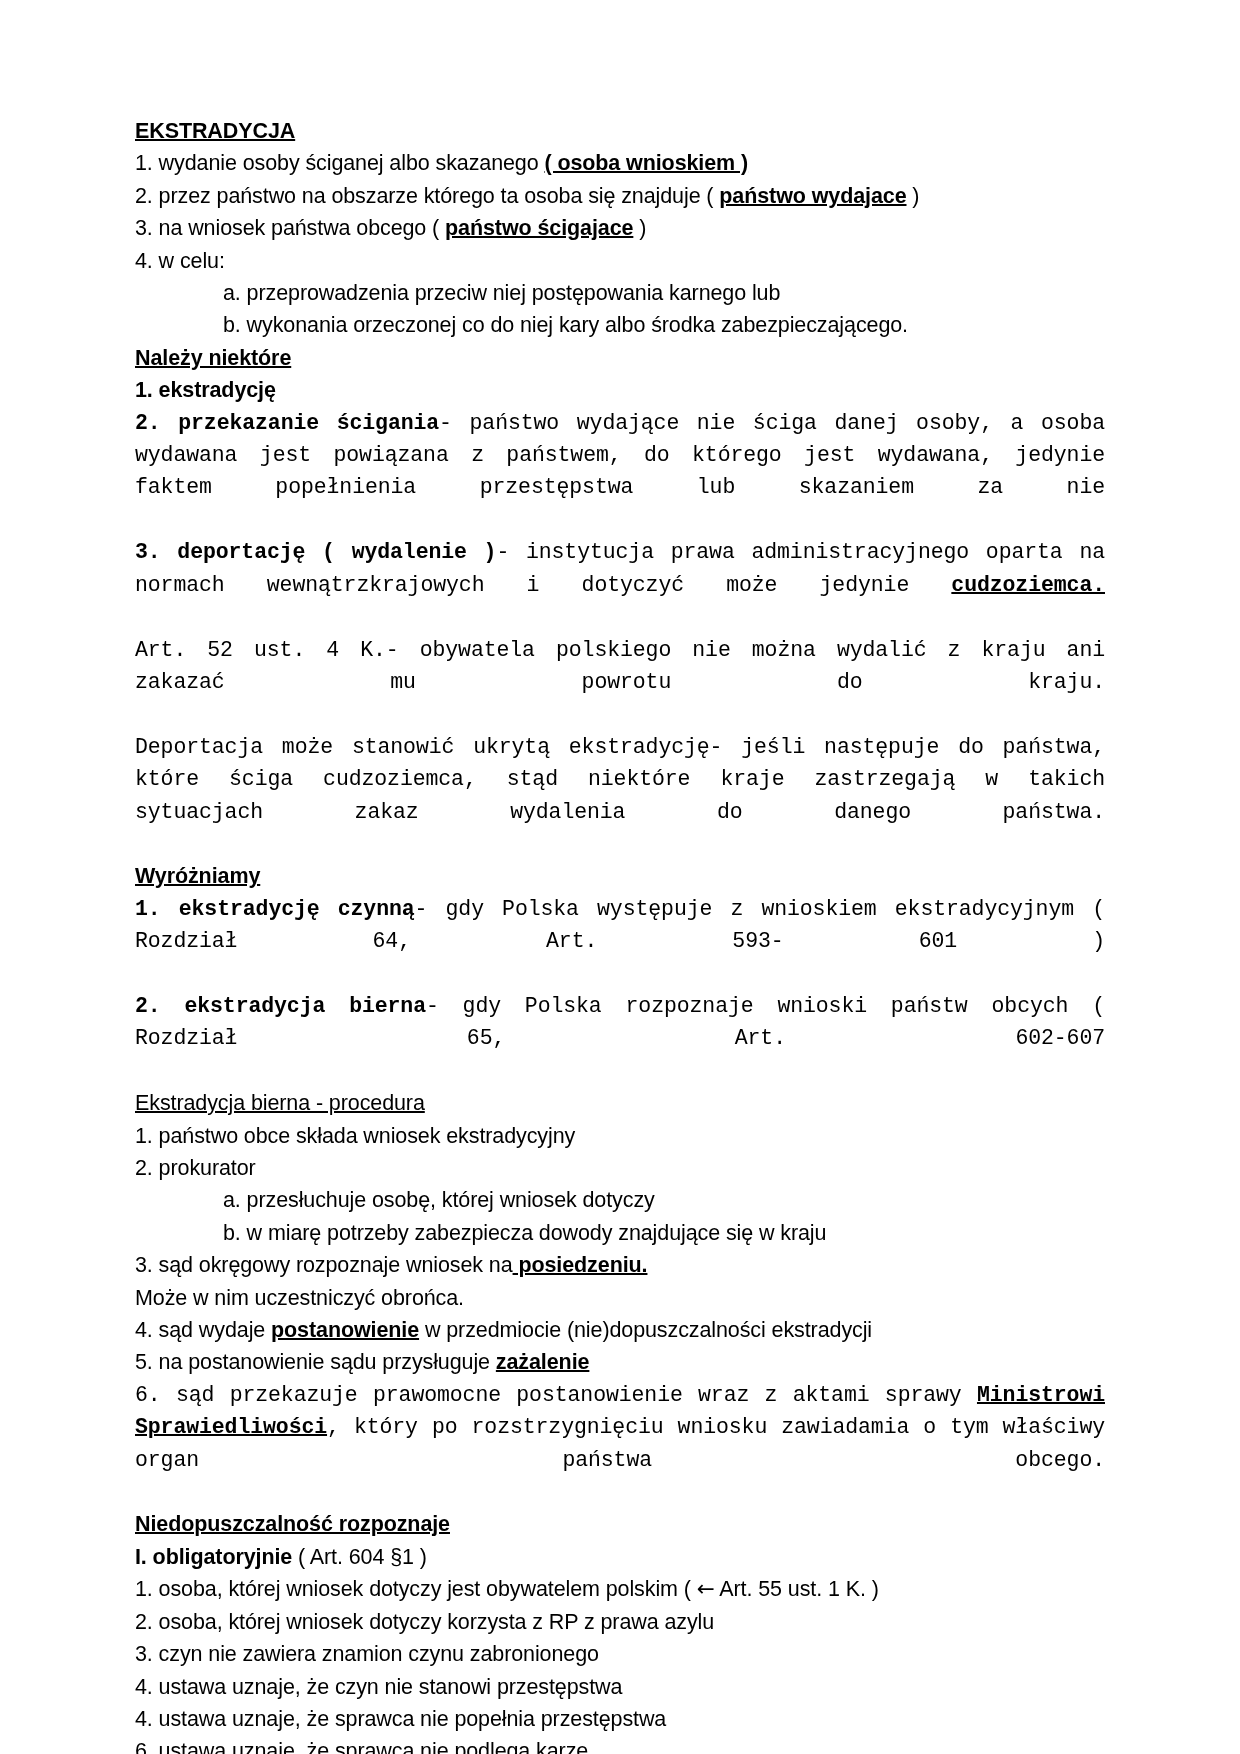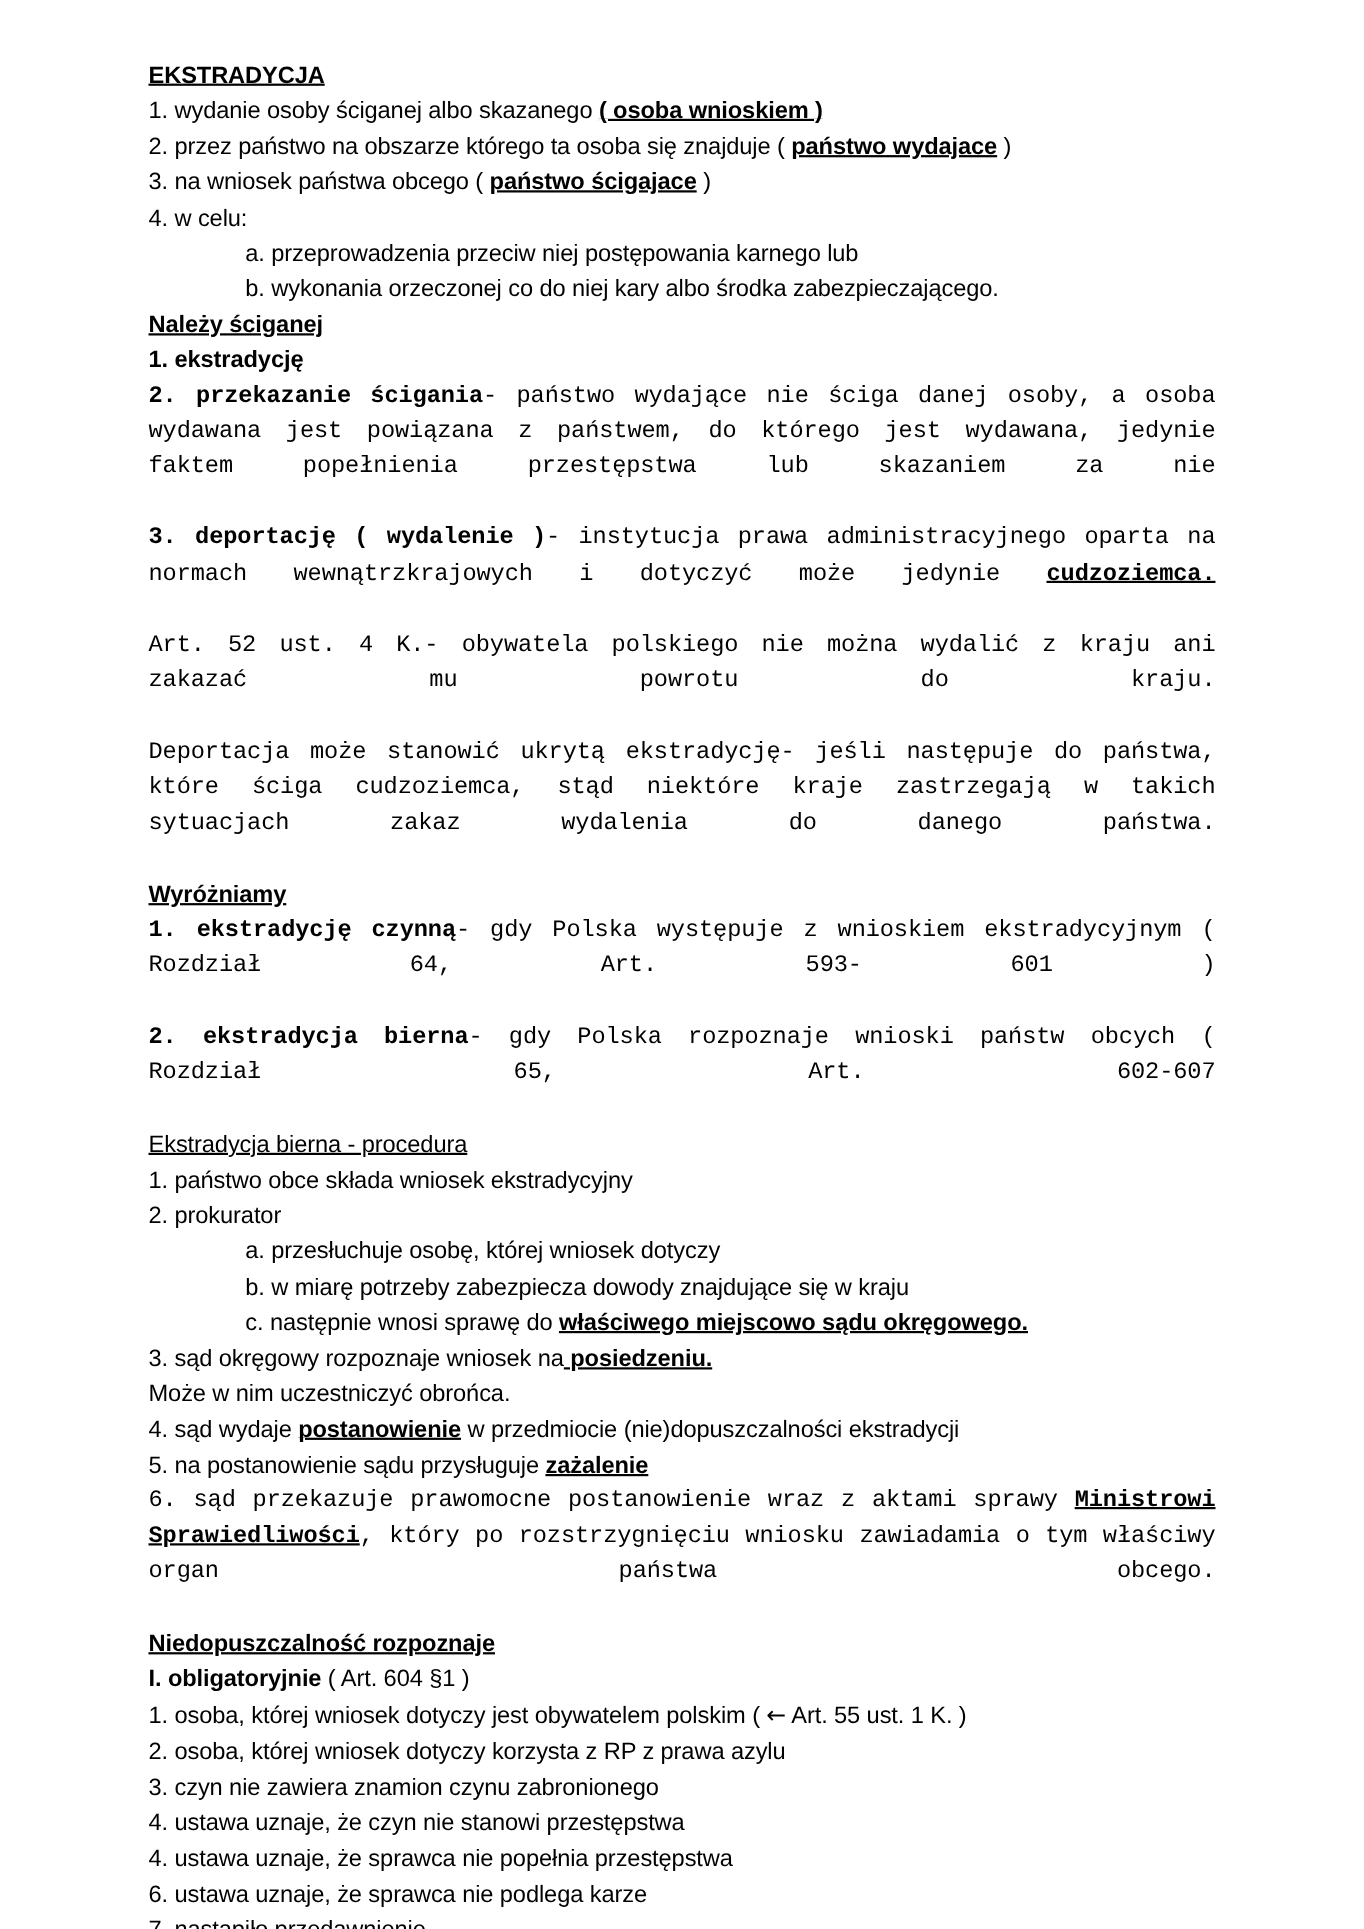--- a/index.html
+++ b/index.html
@@ -6,21 +6,21 @@
   body{
     width:1240px;height:1754px;
     background:#ffffff;
     font-family:"Liberation Sans", sans-serif;
     color:#000000;
     -webkit-font-smoothing:antialiased;
   }
   .page{
     box-sizing:border-box;
     width:1240px;height:1754px;
-    padding:52px 135px 0 135px;
+    padding:115px 135px 0 135px;
     position:relative;
   }
   .doc{
     width:970px;
     font-size:21.5px;
     line-height:32.4px;
     letter-spacing:-0.1px;
   }
   .ln{ margin:0; text-align:left; }
   .ln.just{ text-align:justify; text-justify:inter-word;font-family:Liberation Mono, monospace; }
@@ -46,21 +46,21 @@
     <p class="ln"><span>2. przez państwo na obszarze którego ta osoba się znajduje ( </span><span class="bu">państwo wydajace</span><span> )</span></p>
 
     <p class="ln"><span>3. na wniosek państwa obcego ( </span><span class="bu">państwo ścigajace</span><span> )</span></p>
 
     <p class="ln"><span>4. w celu:</span></p>
 
     <p class="ln ind1"><span>a. przeprowadzenia przeciw niej postępowania karnego lub</span></p>
 
     <p class="ln ind1"><span>b. wykonania orzeczonej co do niej kary albo środka zabezpieczającego.</span></p>
 
-    <p class="ln"><span class="hd">Należy ściganej</span></p>
+    <p class="ln"><span class="hd">Należy niektóre</span></p>
 
     <p class="ln"><span class="b">1. ekstradycję</span></p>
 
     <p class="ln just"><span class="b">2. przekazanie ścigania</span><span>- państwo wydające nie ściga danej osoby, a osoba wydawana jest powiązana z państwem, do którego jest wydawana, jedynie faktem popełnienia przestępstwa lub skazaniem za nie</span></p>
 
     <p class="ln just"><span class="b">3. deportację ( wydalenie )</span><span>- instytucja prawa administracyjnego oparta na normach wewnątrzkrajowych i dotyczyć może jedynie </span><span class="bu">cudzoziemca.</span></p>
 
     <p class="ln just"><span>Art. 52 ust. 4 K.- obywatela polskiego nie można wydalić z kraju ani zakazać mu powrotu do kraju.</span></p>
 
     <p class="ln just"><span>Deportacja może stanowić ukrytą ekstradycję- jeśli następuje do państwa, które ściga cudzoziemca, stąd niektóre kraje zastrzegają w takich sytuacjach zakaz wydalenia do danego państwa.</span></p>
@@ -74,21 +74,20 @@
     <p class="ln"><span class="u">Ekstradycja bierna - procedura</span></p>
 
     <p class="ln"><span>1. państwo obce składa wniosek ekstradycyjny</span></p>
 
     <p class="ln"><span>2. prokurator</span></p>
 
     <p class="ln ind1"><span>a. przesłuchuje osobę, której wniosek dotyczy</span></p>
 
     <p class="ln ind1"><span>b. w miarę potrzeby zabezpiecza dowody znajdujące się w kraju</span></p>
 
-    <p class="ln ind1"><span>c. następnie wnosi sprawę do </span><span class="bu">właściwego miejscowo sądu okręgowego.</span></p>
 
     <p class="ln"><span>3. sąd okręgowy rozpoznaje wniosek na</span><span class="bu"> posiedzeniu.</span></p>
 
     <p class="ln"><span>Może w nim uczestniczyć obrońca.</span></p>
 
     <p class="ln"><span>4. sąd wydaje </span><span class="bu">postanowienie</span><span> w przedmiocie (nie)dopuszczalności ekstradycji</span></p>
 
     <p class="ln"><span>5. na postanowienie sądu przysługuje </span><span class="bu">zażalenie</span></p>
 
     <p class="ln just"><span>6. sąd przekazuje prawomocne postanowienie wraz z aktami sprawy </span><span class="bu">Ministrowi Sprawiedliwości</span><span>, który po rozstrzygnięciu wniosku zawiadamia o tym właściwy organ państwa obcego.</span></p>

